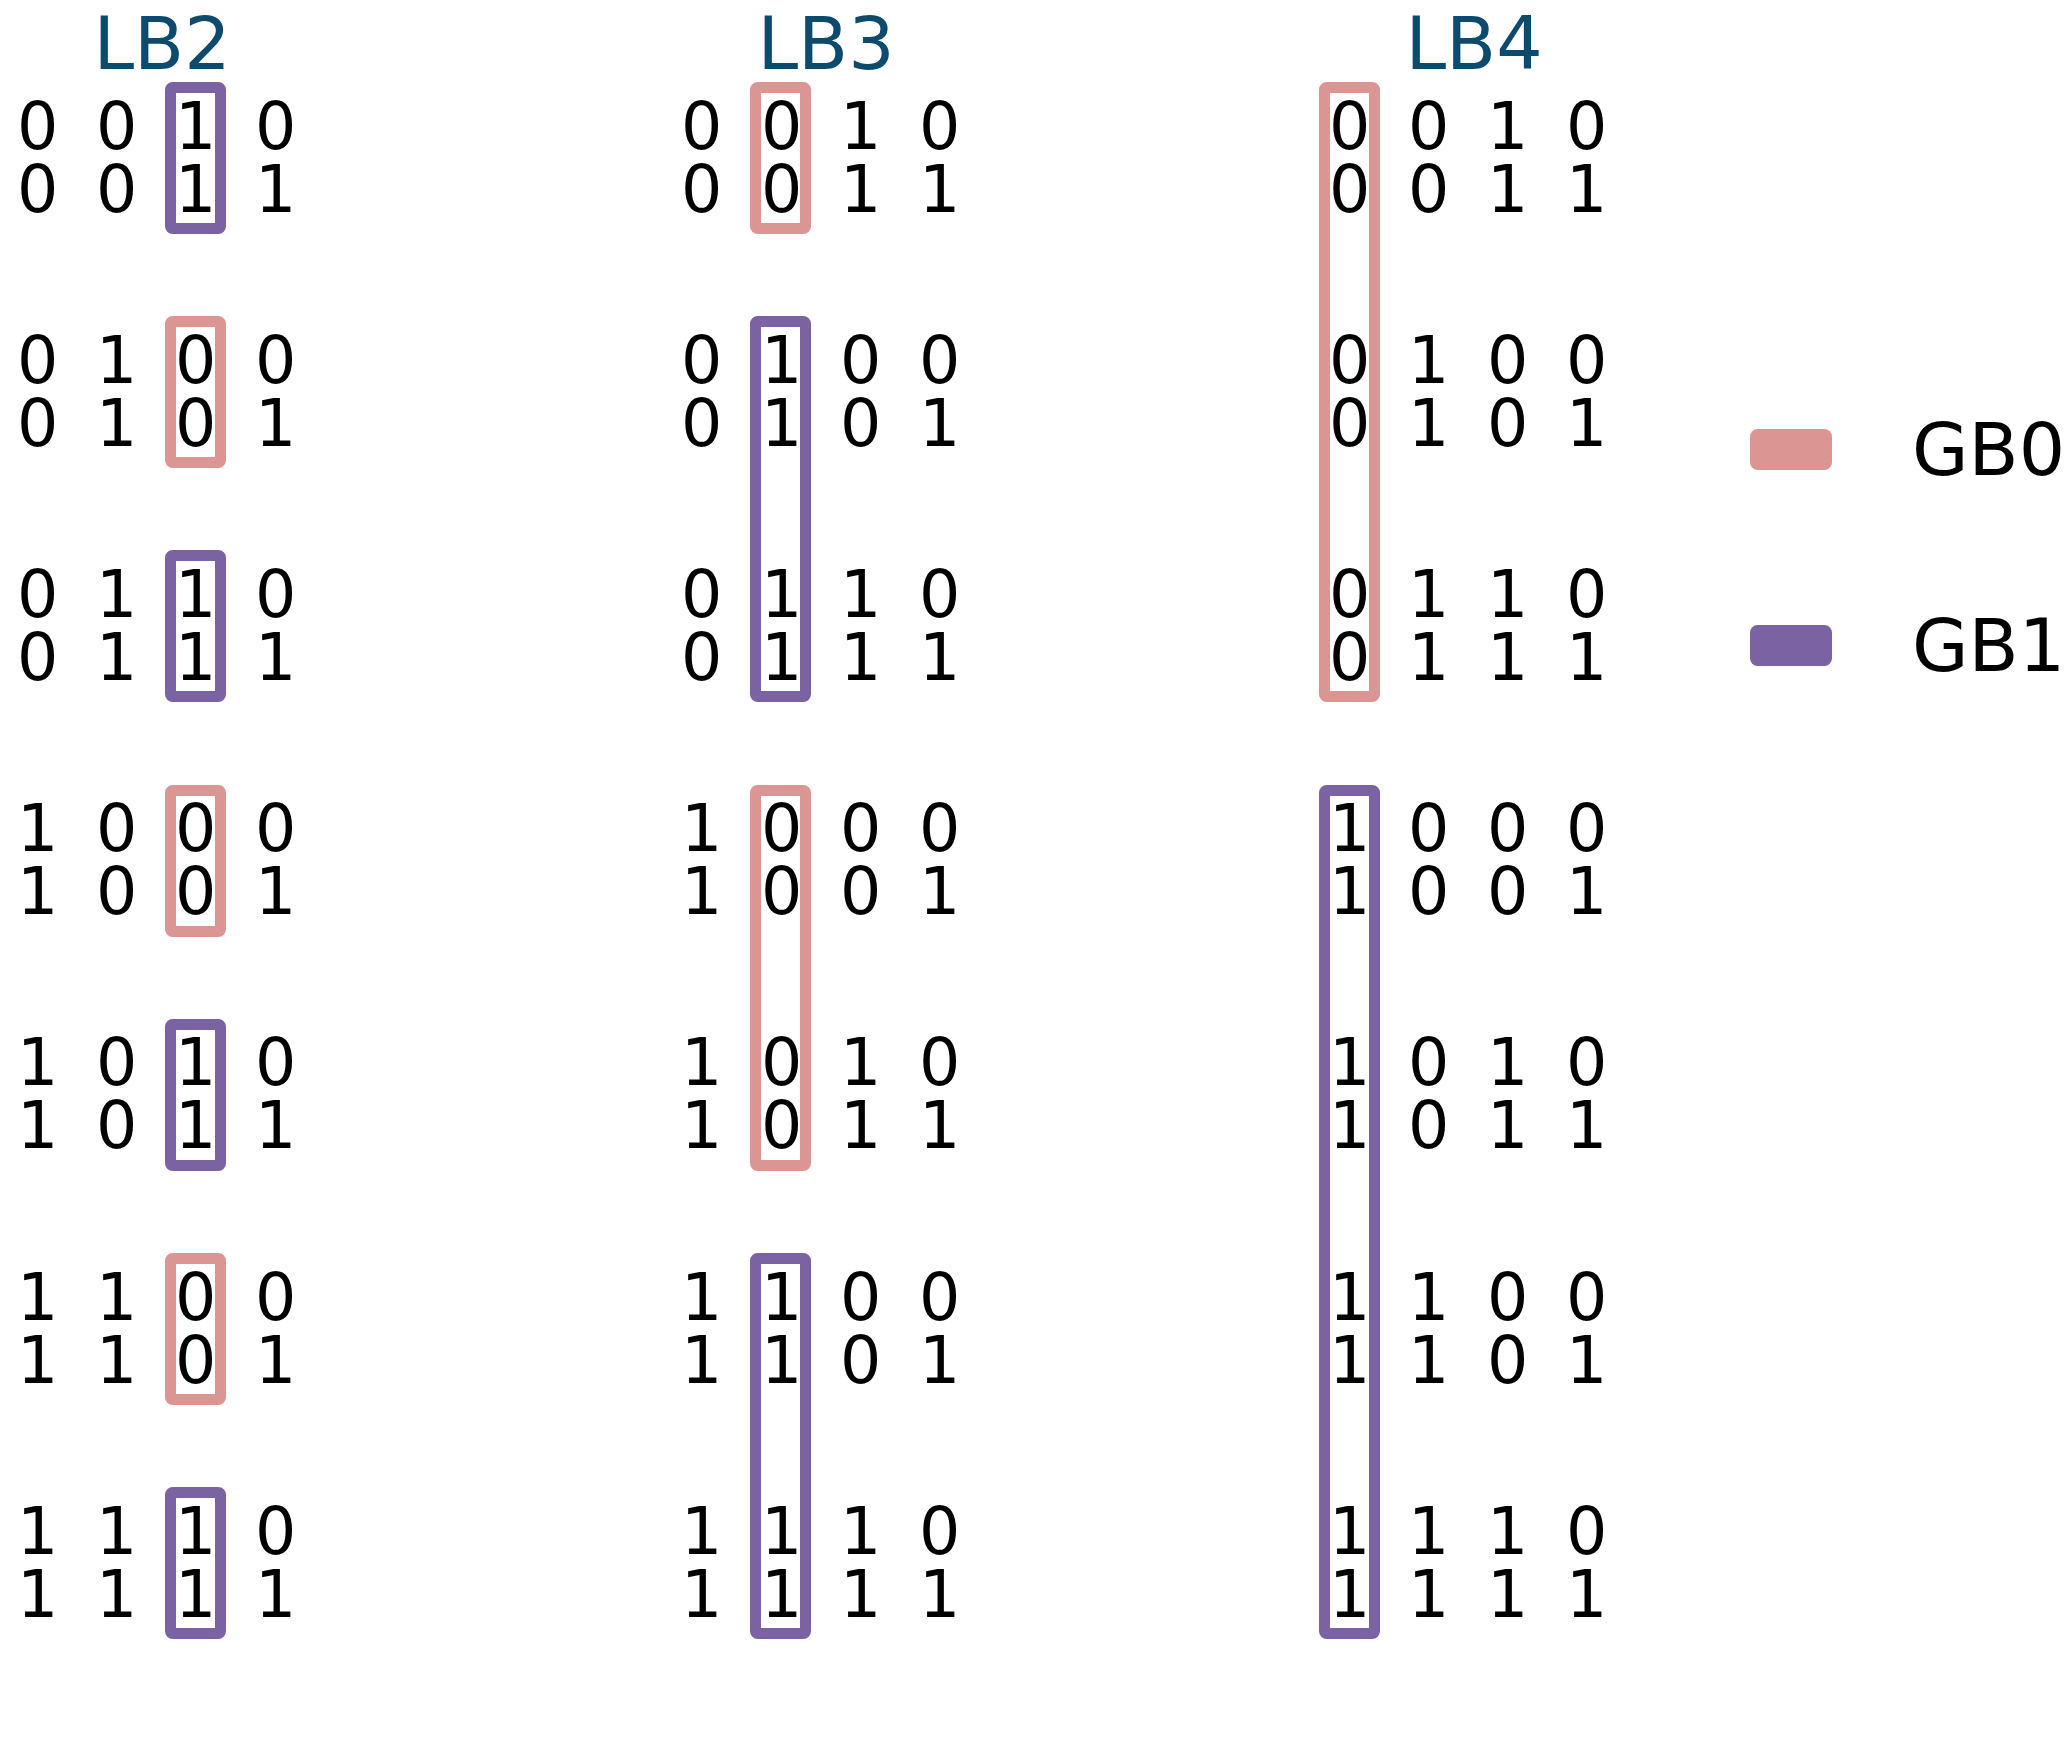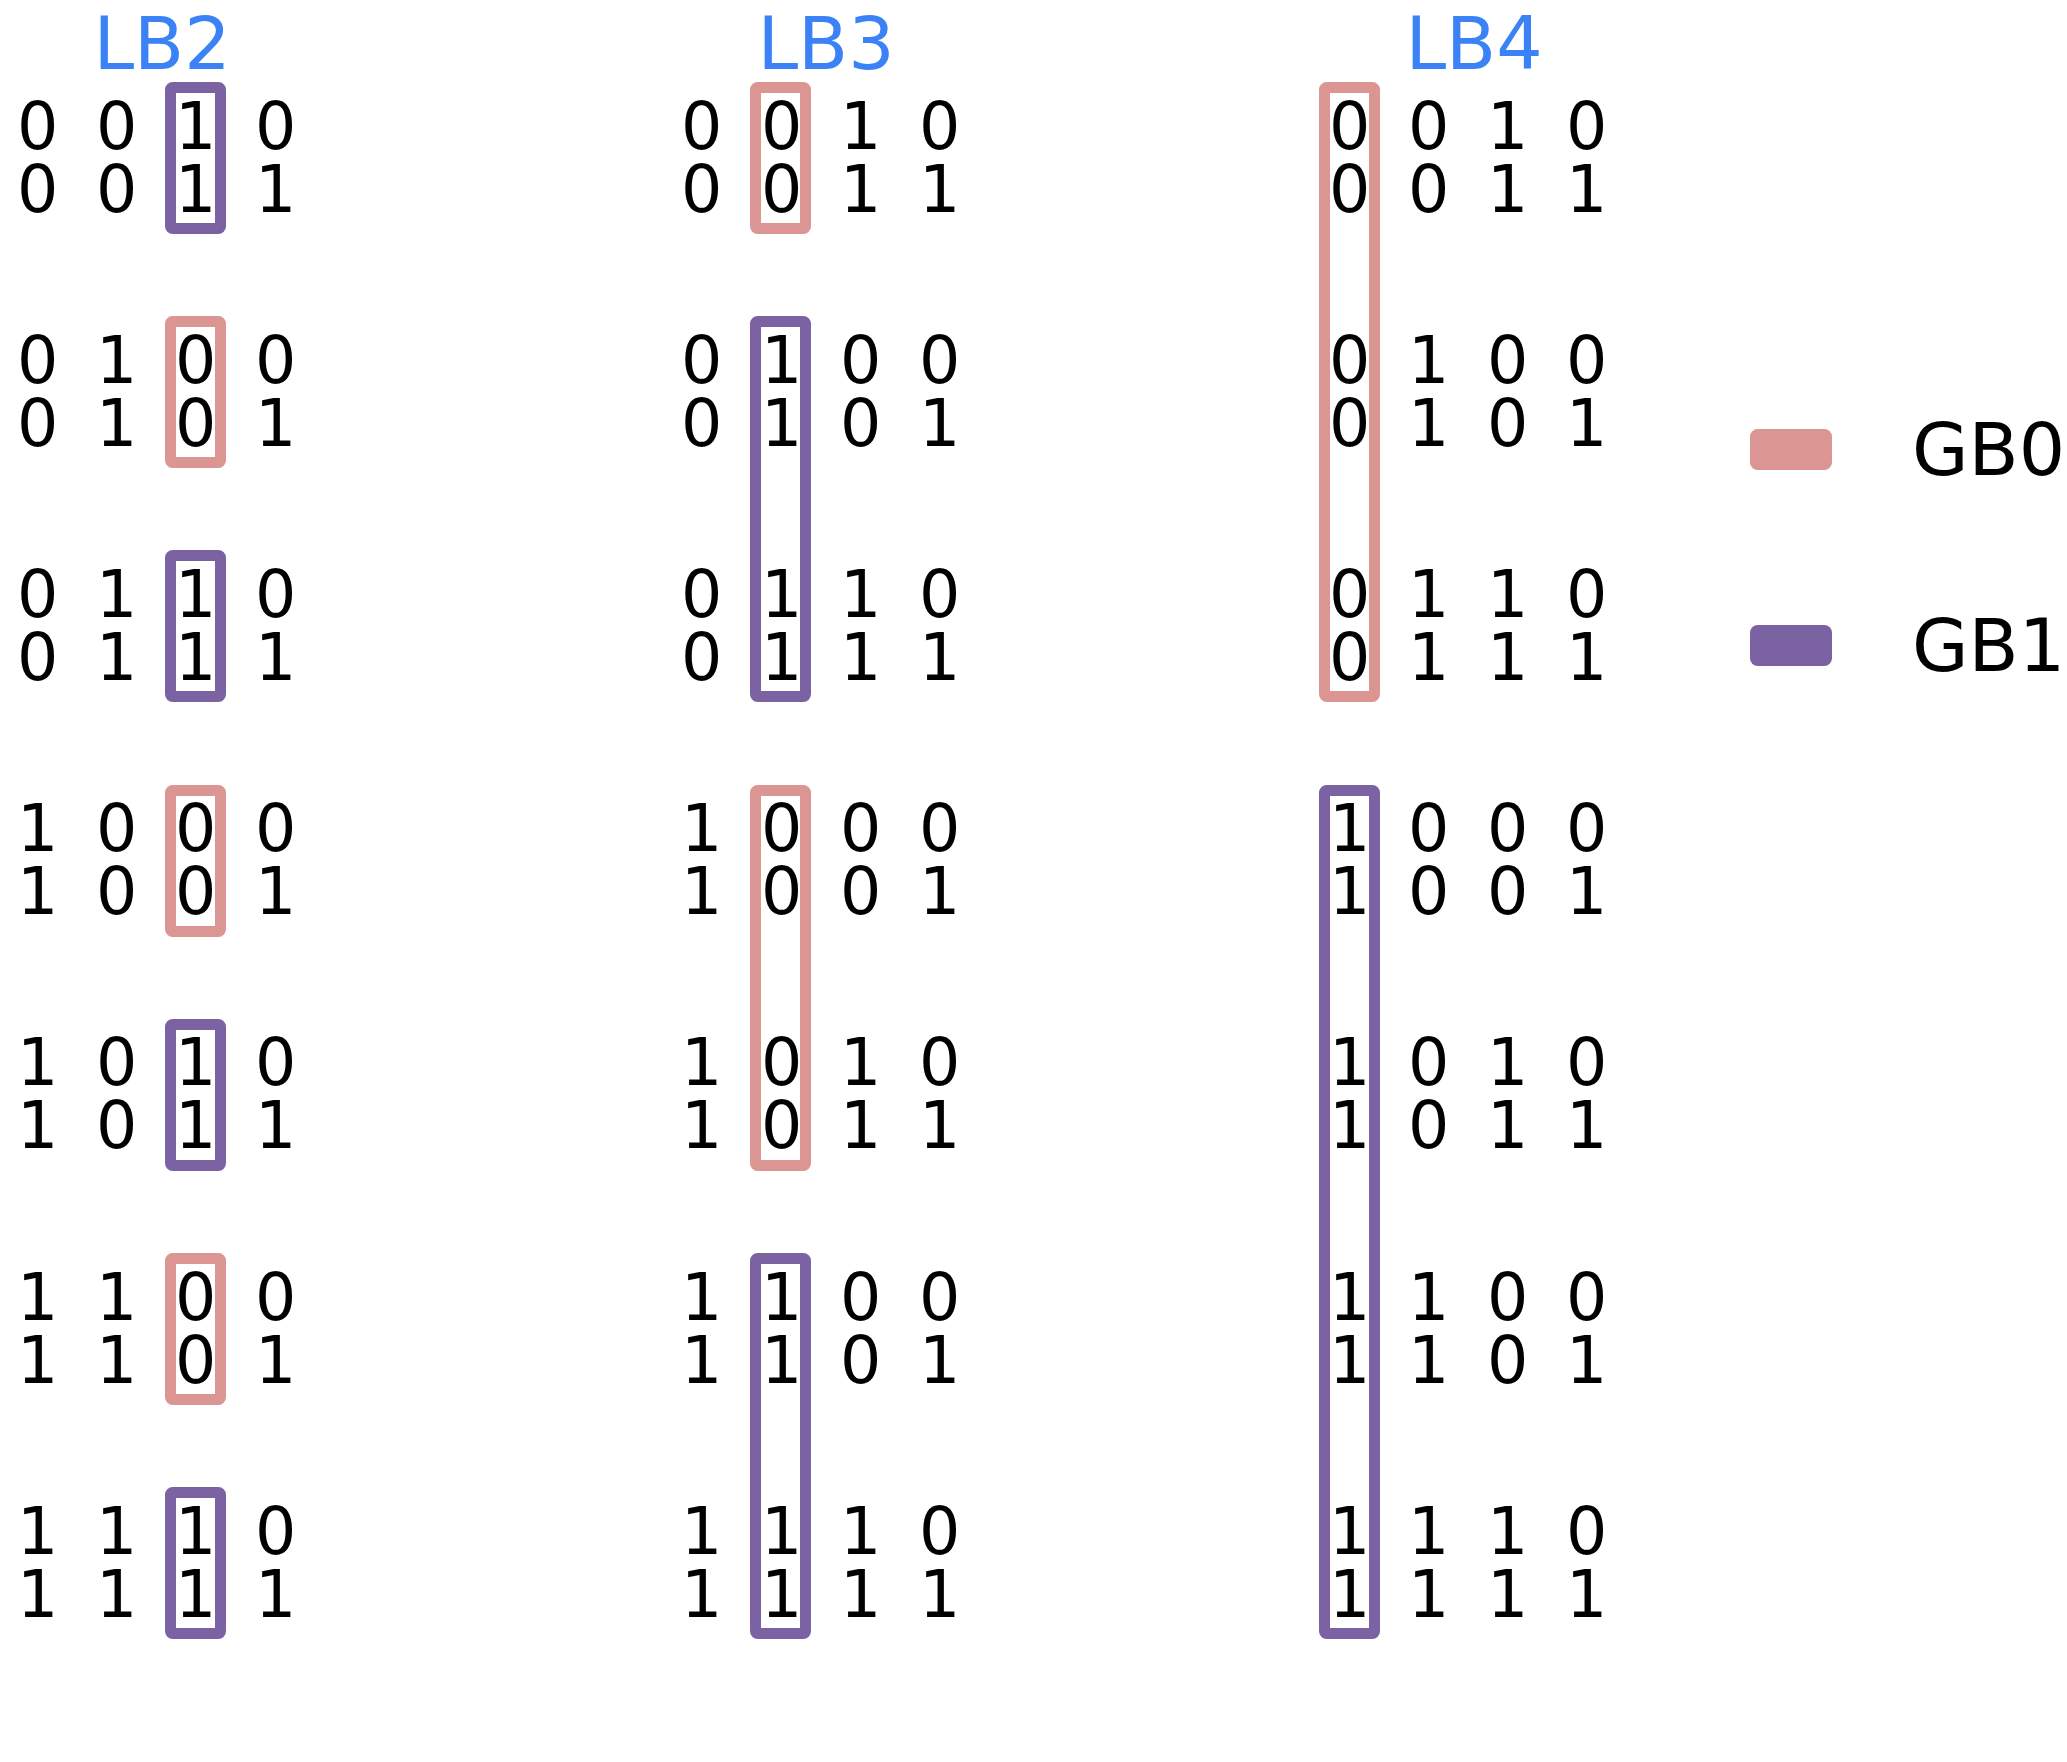--- a/index.html
+++ b/index.html
@@ -25,21 +25,21 @@
   .lb-column {
     position: absolute;
     top: 0;
   }
 
   .lb-title {
     position: absolute;
     top: 6.8px;
     font-size: 73px;
     line-height: 1;
-    color: #3b82f6;
+    color: #0c4a6e;
     white-space: nowrap;
     font-family: "DejaVu Sans", sans-serif;
     text-align: center;
   }
 
   
   .digit-grid {
     position: absolute;
     top: 0;
     left: 0;

